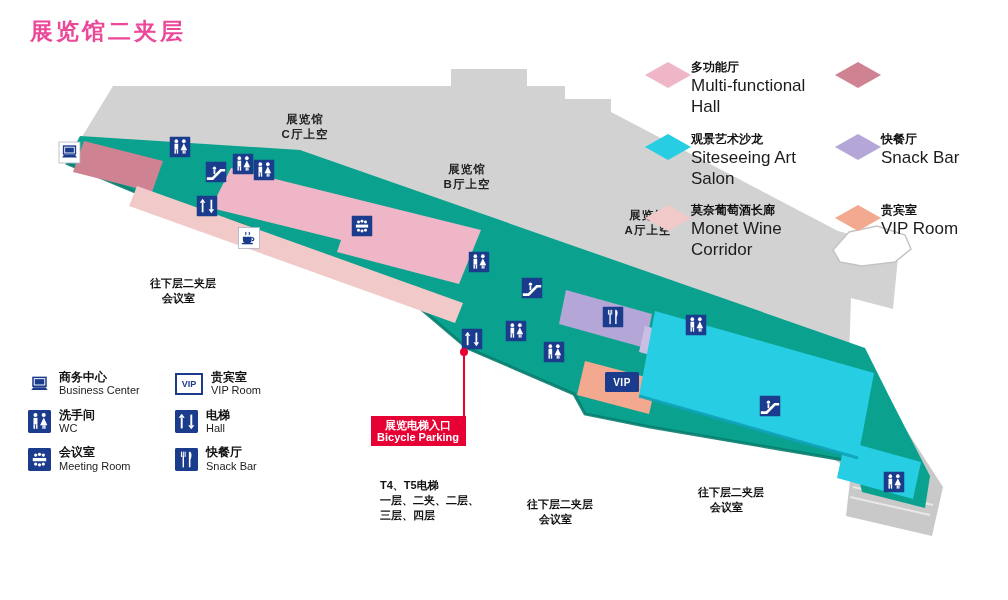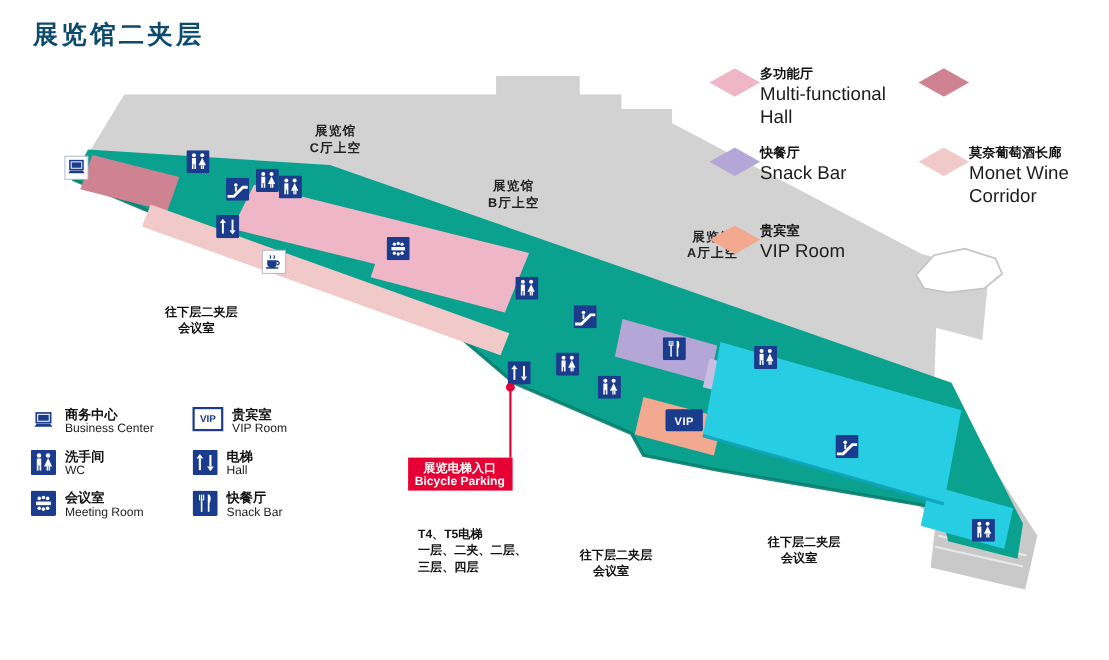--- a/index.html
+++ b/index.html
@@ -1,31 +1,31 @@
 <!DOCTYPE html>
 <html><head>
 <meta charset="utf-8">
 <style>
   html,body{margin:0;padding:0;background:#fff;}
   .page{position:relative;width:1008px;height:600px;background:#fff;overflow:hidden;
         font-family:"Liberation Sans",sans-serif;color:#111;}
   .map-svg{position:absolute;left:0;top:0;}
   .title{position:absolute;left:30px;top:16px;margin:0;font-size:23px;font-weight:700;
-         letter-spacing:3px;color:#0c4a6e;}
+         letter-spacing:3px;color:#ec4899;}
   
   .legend-right{position:absolute;left:645px;top:60px;display:grid;
                 grid-template-columns:190px 175px;row-gap:14px;}
   .lg-item{display:flex;align-items:flex-start;}
   .lg-sw{flex:0 0 auto;margin-top:2px;}
   .lg-cn{font-size:12px;font-weight:700;line-height:1.25;}
   .lg-en{font-size:17px;line-height:1.25;color:#1c1c1c;}
   
   .legend-left{position:absolute;left:28px;top:370px;display:grid;
                grid-template-columns:147px 170px;row-gap:10px;}
-  .fc-item{display:flex;gap:8px;align-items:flex-start;}
+  .fc-item{display:flex;gap:8px;align-items:center;}
   .fc-ic{flex:0 0 auto;margin-top:1px;}
   .fc-cn{font-size:12px;font-weight:700;line-height:1.2;}
   .fc-en{font-size:11px;line-height:1.2;color:#1c1c1c;}
   .vip-badge{display:inline-flex;align-items:center;justify-content:center;
              width:24px;height:18px;border:2px solid #1b3c8c;background:#fff;
              color:#1b3c8c;font-size:9px;font-weight:700;}
   
   text{font-family:"Liberation Sans",sans-serif;}
   .hall-t{font-size:11.5px;font-weight:700;fill:#222;letter-spacing:1px;}
   .anno-t{font-size:11px;font-weight:700;fill:#101010;}
@@ -194,20 +194,29 @@
            <div class="lg-en">Multi-functional Hall</div>
         </div>
     </div>
     <div class="lg-item">
       <svg class="lg-sw" width="46" height="26">
         <polygon points="23,0 46,13 23,26 0,13" fill="#ce8292"></polygon>
         </svg>
     </div>
     <div class="lg-item">
       <svg class="lg-sw" width="46" height="26">
+        <polygon points="23,0 46,13 23,26 0,13" fill="#27cde2"></polygon>
+        </svg>
+      <div>
+          <div class="lg-cn">观景艺术沙龙</div>
+           <div class="lg-en">Siteseeing Art Salon</div>
+        </div>
+    </div>
+    <div class="lg-item">
+      <svg class="lg-sw" width="46" height="26">
         <polygon points="23,0 46,13 23,26 0,13" fill="#b4a7d7"></polygon>
         </svg>
       <div>
           <div class="lg-cn">快餐厅</div>
            <div class="lg-en">Snack Bar</div>
         </div>
     </div>
     <div class="lg-item">
       <svg class="lg-sw" width="46" height="26">
         <polygon points="23,0 46,13 23,26 0,13" fill="#f2c9c9"></polygon>

